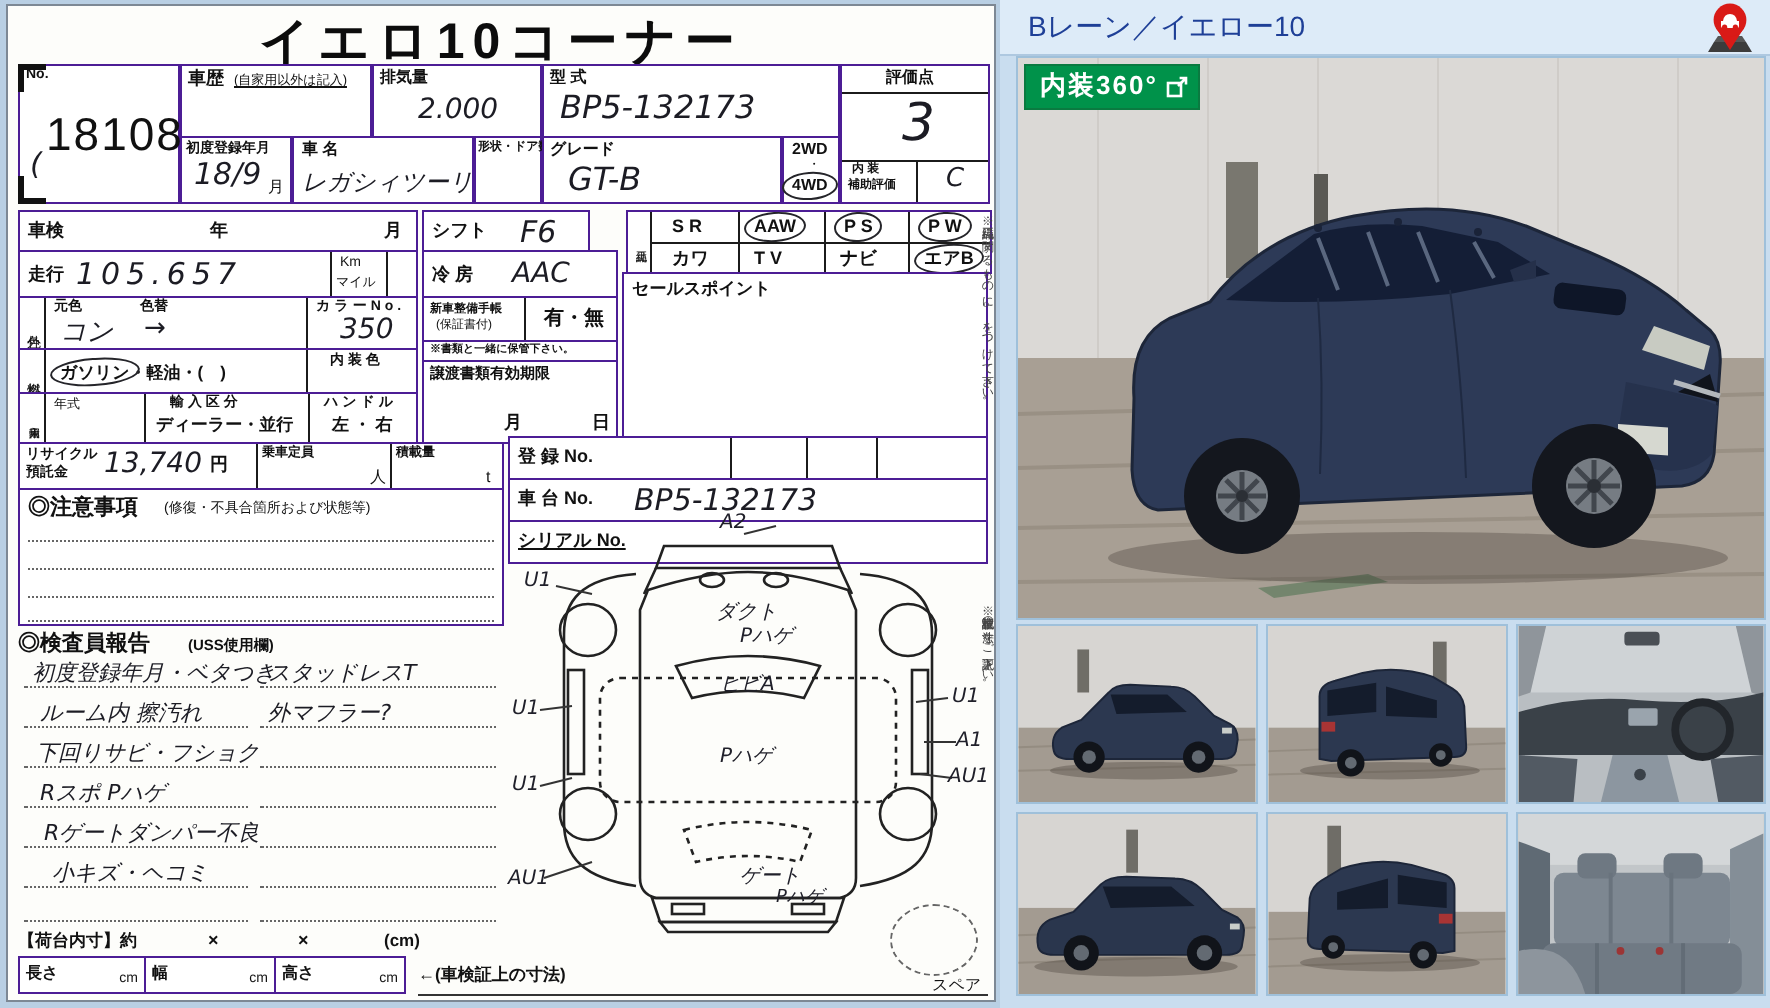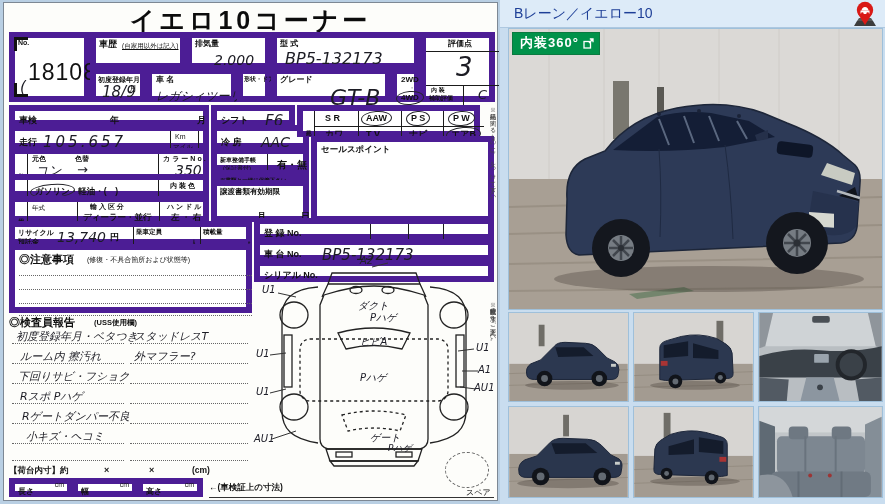--- a/index.html
+++ b/index.html
@@ -1,21 +1,21 @@
 <!DOCTYPE html>
 <html><head>
 <meta charset="utf-8">
 <style>
   html,body{margin:0;padding:0;background:#e8eef5;}
   #app{position:relative;width:885px;height:504px;overflow:hidden;
        font-family:"Liberation Sans",sans-serif;background:#c3d7e9;}
   
   .sheet{position:absolute;left:0;top:0;width:500px;height:504px;background:#b9cfe3;}
   .paper{position:absolute;left:3px;top:2px;width:493px;height:497px;background:#fdfdfa;border:1px solid #7d8894;}
-  .bx{position:absolute;border:6px solid #4c1d95;box-sizing:border-box;background:#fff;}
+  .bx{position:absolute;border:1px solid #4c1d95;box-sizing:border-box;background:#fff;}
   .nb{position:absolute;box-sizing:border-box;}
   .lb{position:absolute;font-size:8px;color:#111;line-height:1.1;white-space:nowrap;}
   .lbb{font-weight:bold;}
   .hand{position:absolute;font-family:"DejaVu Sans",sans-serif;font-style:italic;color:#1c1c24;white-space:nowrap;}
   .vlab{position:absolute;writing-mode:vertical-rl;text-orientation:upright;font-size:7px;line-height:1;
         letter-spacing:0;color:#111;border-right:1px solid #1b1b1b;box-sizing:border-box;
         display:flex;align-items:center;justify-content:center;}
   .dot{position:absolute;border-bottom:1px dotted #666;}
   .vdiv{position:absolute;width:0;border-left:1px solid #1b1b1b;}
   .hdiv{position:absolute;height:0;border-top:1px solid #1b1b1b;}
@@ -87,21 +87,21 @@
       </div>
       <div class="bx" style="left:142px;top:65px;width:91px;height:34px;">
         <span class="lb lbb" style="left:4px;top:2px;">車  名</span>
         <span class="hand" style="left:4px;top:14px;font-size:12px;">レガシィツーリングワゴン</span>
       </div>
       <div class="bx" style="left:233px;top:65px;width:34px;height:34px;">
         <span class="lb lbb" style="left:1px;top:2px;font-size:6px;">形状・ドア数</span>
       </div>
       <div class="bx" style="left:267px;top:65px;width:120px;height:34px;">
         <span class="lb lbb" style="left:3px;top:2px;">グレード</span>
-        <span class="hand" style="left:12px;top:11px;font-size:22px;margin-left:41px;">GT-B</span>
+        <span class="hand" style="left:12px;top:11px;font-size:16px;">GT-B</span>
       </div>
       <div class="bx" style="left:387px;top:65px;width:29px;height:34px;">
         <span class="lb lbb" style="left:4px;top:2px;">2WD</span>
         <span class="lb" style="left:12px;top:11px;font-size:6px;">・</span>
         <span class="lb lbb" style="left:4px;top:20px;"><span class="circled">4WD</span></span>
       </div>
 
       <div class="bx" style="left:5px;top:102px;width:200px;height:21px;">
         <span class="lb lbb" style="left:4px;top:5px;font-size:9px;">車検</span>
         <span class="lb lbb" style="left:95px;top:5px;font-size:9px;">年</span>
@@ -162,21 +162,21 @@
       </div>
       <div class="bx" style="left:207px;top:167px;width:98px;height:11px;">
         <span class="lb lbb" style="left:3px;top:1px;font-size:5.5px;">※書類と一緒に保管下さい。</span>
       </div>
       <div class="bx" style="left:207px;top:177px;width:98px;height:42px;">
         <span class="lb lbb" style="left:3px;top:2px;font-size:7.5px;">譲渡書類有効期限</span>
         <span class="lb lbb" style="left:40px;top:26px;font-size:9px;">月</span>
         <span class="lb lbb" style="left:84px;top:26px;font-size:9px;">日</span>
       </div>
 
-      <div class="bx" style="left:293px;top:102px;width:183px;height:32px;">
+      <div class="bx" style="left:309px;top:102px;width:183px;height:32px;">
         <div class="vlab" style="left:0;top:0;width:12px;height:30px;font-size:5.5px;">純正品</div>
         <div class="hdiv" style="left:12px;top:15px;width:169px;"></div>
         <div class="vdiv" style="left:55px;top:0;height:30px;"></div>
         <div class="vdiv" style="left:98px;top:0;height:30px;"></div>
         <div class="vdiv" style="left:140px;top:0;height:30px;"></div>
         <span class="lb lbb" style="left:22px;top:3px;font-size:9px;"><span class="">S R</span></span>
         <span class="lb lbb" style="left:63px;top:3px;font-size:9px;"><span class="circled">AAW</span></span>
         <span class="lb lbb" style="left:108px;top:3px;font-size:9px;"><span class="circled">P S</span></span>
         <span class="lb lbb" style="left:150px;top:3px;font-size:9px;"><span class="circled">P W</span></span>
         <span class="lb lbb" style="left:22px;top:19px;font-size:9px;"><span class="">カワ</span></span>
@@ -205,21 +205,21 @@
         <span class="lb lbb" style="left:4px;top:5px;font-size:9px;">登  録  No.</span>
         <div class="vdiv" style="left:110px;top:0;height:20px;"></div>
         <div class="vdiv" style="left:148px;top:0;height:20px;"></div>
         <div class="vdiv" style="left:183px;top:0;height:20px;"></div>
       </div>
       <div class="bx" style="left:250px;top:236px;width:240px;height:22px;">
         <span class="lb lbb" style="left:4px;top:5px;font-size:9px;">車  台  No.</span>
         <span class="hand" style="left:62px;top:1px;font-size:15px;">BP5-132173</span>
       </div>
       <div class="bx" style="left:250px;top:257px;width:240px;height:22px;">
-        <span class="lb lbb" style="left:4px;top:5px;font-size:9px;">シリアル No.</span>
+        <span class="lb lbb" style="left:4px;top:5px;font-size:9px;text-decoration:underline;">シリアル No.</span>
       </div>
 
       <div class="bx" style="left:5px;top:241px;width:243px;height:69px;">
         <span class="lb lbb" style="left:4px;top:3px;font-size:11px;text-align:center;">◎注意事項</span>
         <span class="lb" style="left:72px;top:6px;font-size:7px;">(修復・不具合箇所および状態等)</span>
         <div class="dot" style="left:4px;top:25px;width:233px;"></div>
         <div class="dot" style="left:4px;top:39px;width:233px;"></div>
         <div class="dot" style="left:4px;top:53px;width:233px;"></div>
         <div class="dot" style="left:4px;top:65px;width:233px;"></div>
       </div>

